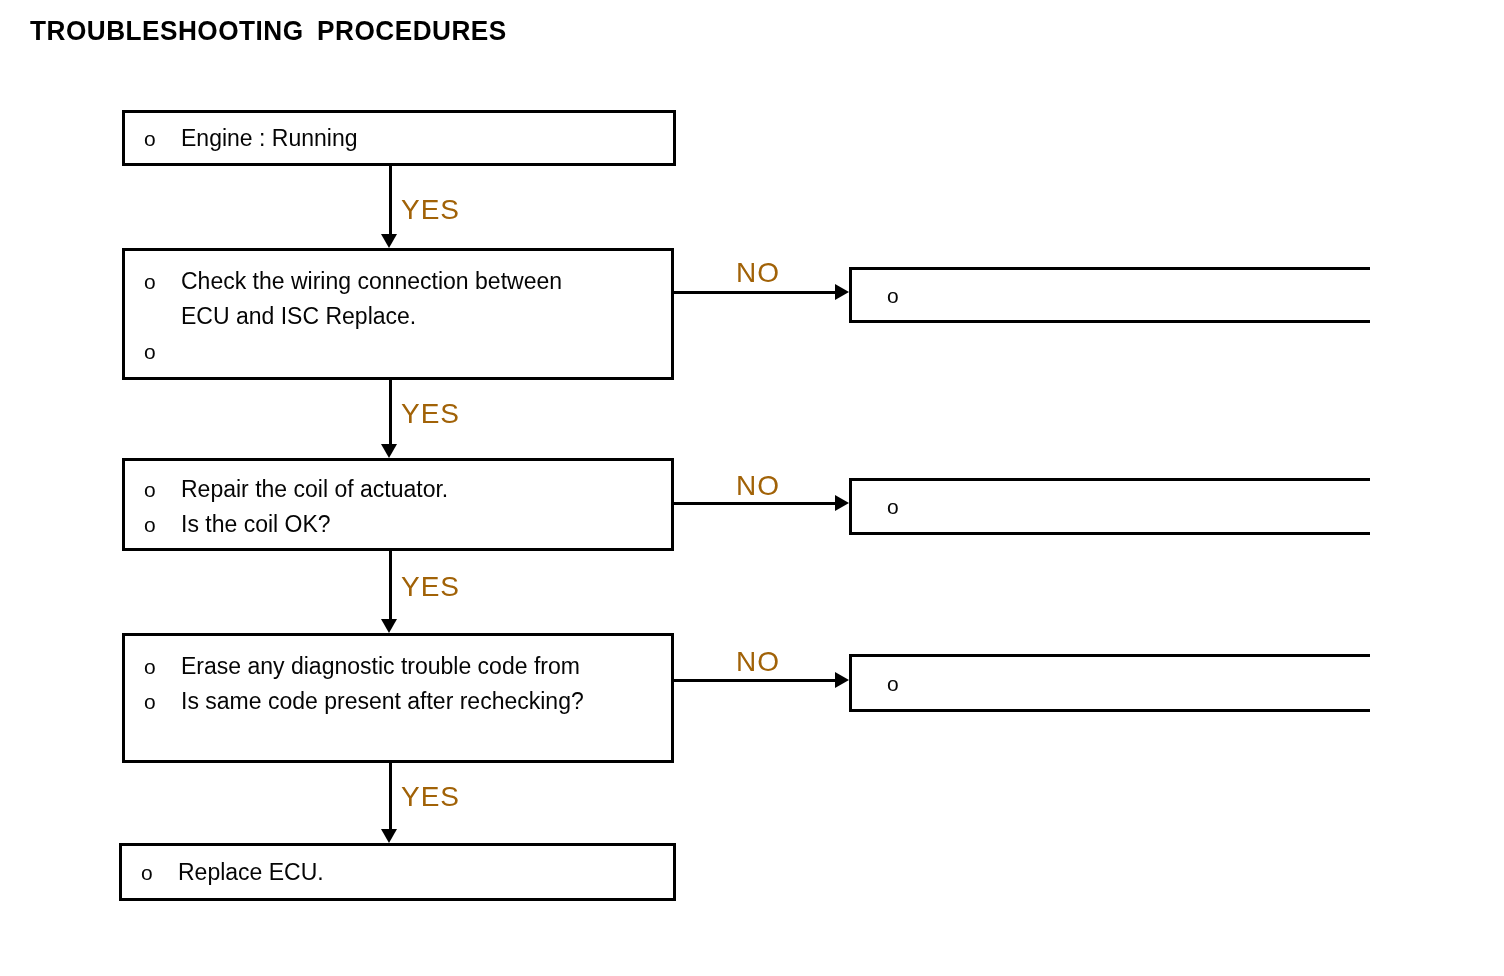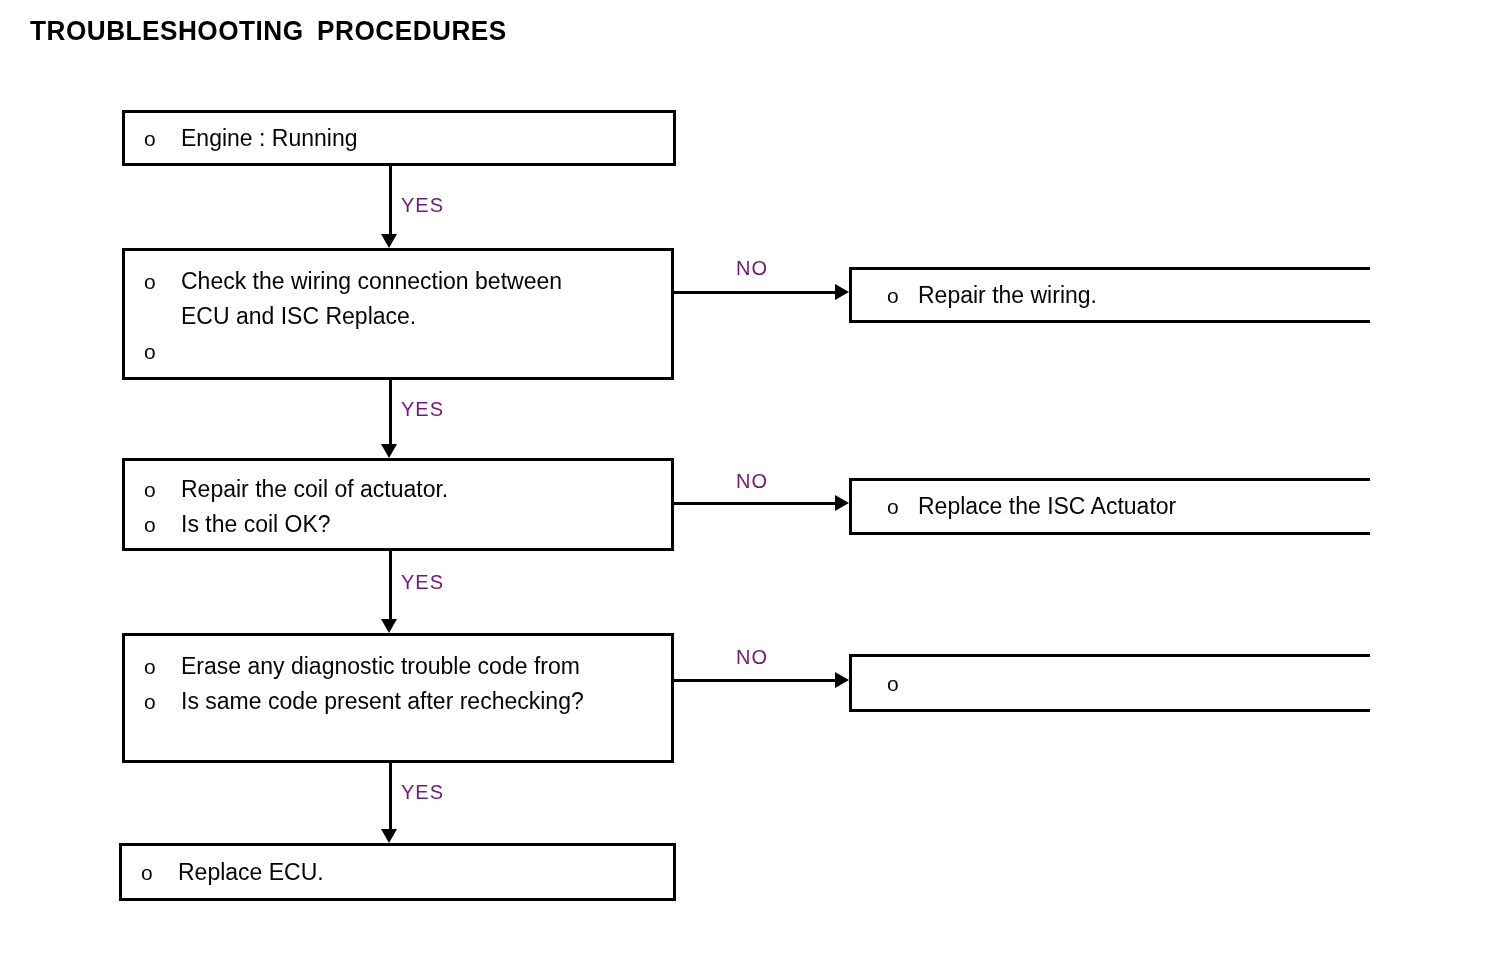--- a/index.html
+++ b/index.html
@@ -64,23 +64,23 @@
     border-top: 14px solid #000;
   }
   .arrow-right {
     position: absolute; width: 0; height: 0;
     border-top: 8px solid transparent;
     border-bottom: 8px solid transparent;
     border-left: 14px solid #000;
   }
   .conn-label {
     position: absolute;
-    font-size: 20px;
+    font-size: 28px;
     letter-spacing: 1px;
-    color: #701a75;
+    color: #a16207;
   }
   .figure-code {
     position: absolute;
     left: 1384px;
     top: 945px;
     font-size: 14px;
     font-weight: bold;
     letter-spacing: 1px;
     color: #000;
   }
@@ -117,21 +117,20 @@
     </div>
   </div>
 
   <div class="hline" style="left:674px; top:291px; width:162px;"></div>
   <div class="arrow-right" style="left:835px; top:284px;"></div>
   <div class="conn-label" style="left:736px; top:257px;">NO</div>
 
   <div class="box box-right v-center" style="left:849px; top:267px; width:531px; height:56px;">
     <div class="bline">
       <span class="bullet">o</span>
-      <span class="txt">Repair the wiring.</span>
     </div>
   </div>
 
   <div class="vline" style="left:389px; top:380px; height:65px;"></div>
   <div class="arrow-down" style="left:381px; top:444px;"></div>
   <div class="conn-label" style="left:401px; top:398px;">YES</div>
 
   <div class="box" style="left:122px; top:458px; width:552px; height:93px; padding-top:11px;">
     <div class="bline">
       <span class="bullet">o</span>
@@ -143,21 +142,20 @@
     </div>
   </div>
 
   <div class="hline" style="left:674px; top:502px; width:162px;"></div>
   <div class="arrow-right" style="left:835px; top:495px;"></div>
   <div class="conn-label" style="left:736px; top:470px;">NO</div>
 
   <div class="box box-right v-center" style="left:849px; top:478px; width:529px; height:57px;">
     <div class="bline">
       <span class="bullet">o</span>
-      <span class="txt">Replace the ISC Actuator</span>
     </div>
   </div>
 
   <div class="vline" style="left:389px; top:551px; height:69px;"></div>
   <div class="arrow-down" style="left:381px; top:619px;"></div>
   <div class="conn-label" style="left:401px; top:571px;">YES</div>
 
   <div class="box" style="left:122px; top:633px; width:552px; height:130px; padding-top:13px;">
     <div class="bline">
       <span class="bullet">o</span>

